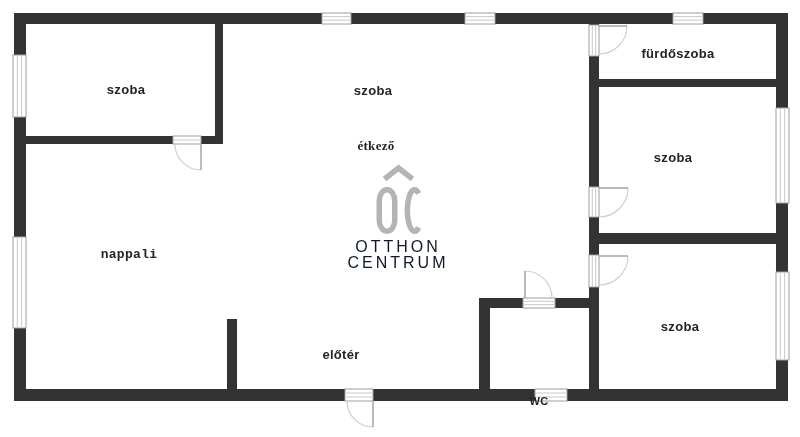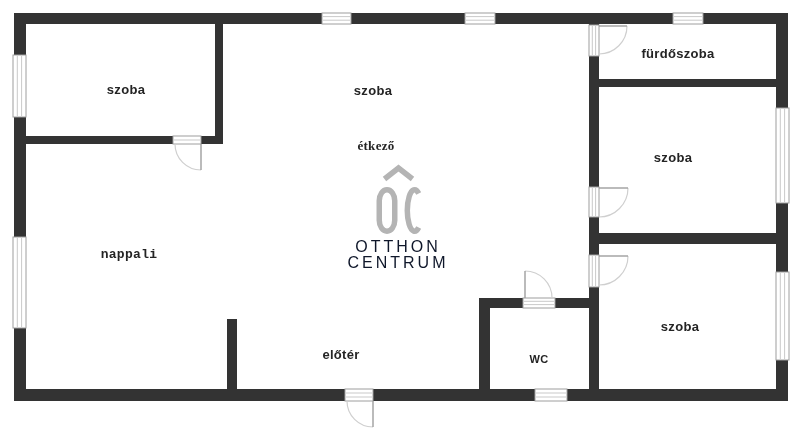--- a/index.html
+++ b/index.html
@@ -28,21 +28,21 @@
   
   .room-label {
     position:absolute;
     transform:translate(-50%,-50%);
     font-size:13px;
     font-weight:700;
     letter-spacing:0.3px;
     color:#242424;
     white-space:nowrap;
   }
-  .room-label.small { font-size:11px; }
+  .room-label.small { font-size:11px;margin-top:42px; }
 
   
   .logo {
     position:absolute;
     left:398px; top:163px;
     transform:translateX(-50%);
     text-align:center;
     color:#b4b4b4;
   }
   .logo .mark { display:block; margin:0 auto 4px auto; }

